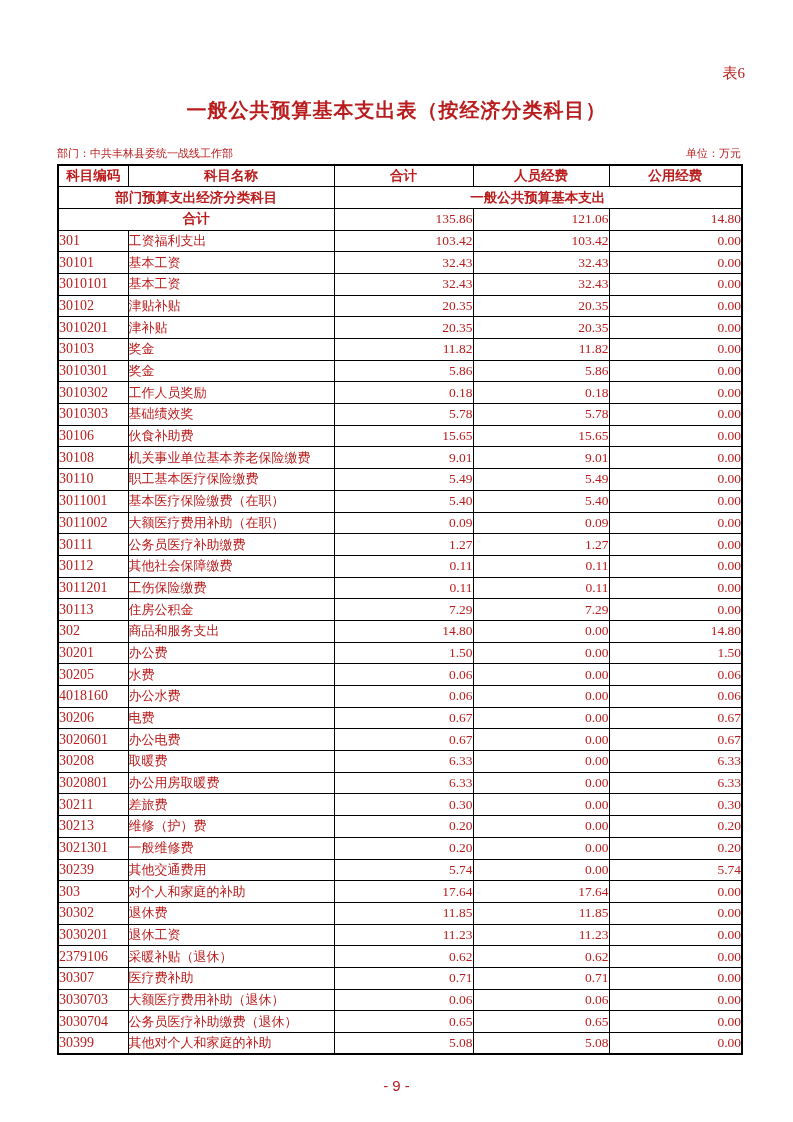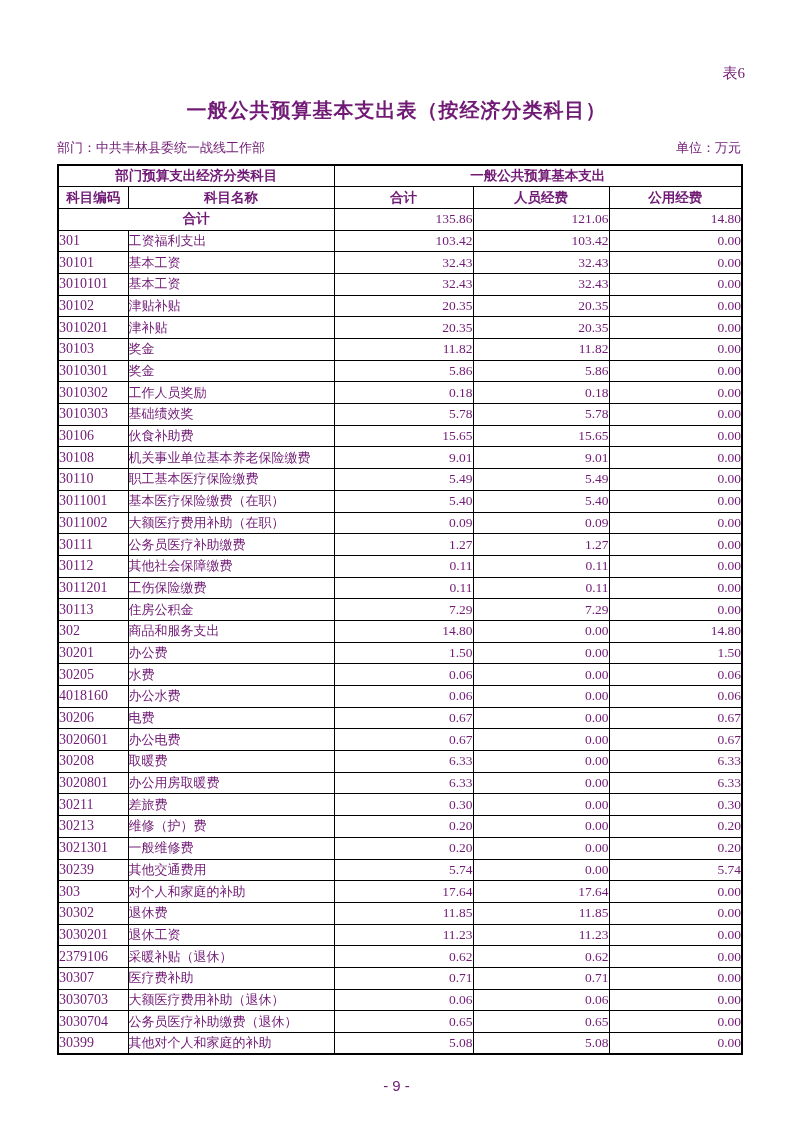--- a/index.html
+++ b/index.html
@@ -2,21 +2,21 @@
 <html><head>
 <meta charset="utf-8">
 <style>
   * { margin: 0; padding: 0; box-sizing: border-box; }
   html, body { background: #ffffff; }
   .page {
     position: relative;
     width: 793px;
     height: 1122px;
     background: #ffffff;
-    color: #701a75;
+    color: #b91c1c;
     font-family: "Liberation Serif", "DejaVu Serif", serif;
     overflow: hidden;
   }
   .table-tag {
     position: absolute;
     top: 64px;
     right: 48px;
     font-size: 15px;
   }
   .doc-title {
@@ -25,26 +25,26 @@
     left: 0;
     width: 100%;
     text-align: center;
     font-family: "Liberation Sans", "DejaVu Sans", sans-serif;
     font-weight: bold;
     font-size: 20px;
     letter-spacing: 1px;
   }
   .meta-row {
     position: absolute;
-    top: 139px;
+    top: 146px;
     left: 57px;
     width: 684px;
     display: flex;
     justify-content: space-between;
-    font-size: 13px;
+    font-size: 11px;
   }
   table.budget {
     position: absolute;
     top: 164px;
     left: 57px;
     width: 684px;
     border-collapse: collapse;
     table-layout: fixed;
     border: 2px solid #000000;
   }
@@ -98,29 +98,29 @@
   <table class="budget">
     <colgroup>
       <col style="width:70px">
       <col style="width:206px">
       <col style="width:139px">
       <col style="width:136px">
       <col style="width:133px">
     </colgroup>
     <thead>
       <tr>
-        <th colspan="2">部门预算支出经济分类科目</th>
-        <th colspan="3">一般公共预算基本支出</th>
-      </tr>
-      <tr>
         <th>科目编码</th>
         <th>科目名称</th>
         <th>合计</th>
         <th>人员经费</th>
         <th>公用经费</th>
+      </tr>
+      <tr>
+        <th colspan="2">部门预算支出经济分类科目</th>
+        <th colspan="3">一般公共预算基本支出</th>
       </tr>
     </thead>
     <tbody>
       <tr>
         <td colspan="2" class="total-label">合计</td>
         <td class="num">135.86</td>
         <td class="num">121.06</td>
         <td class="num">14.80</td>
       </tr>
     <tr>

